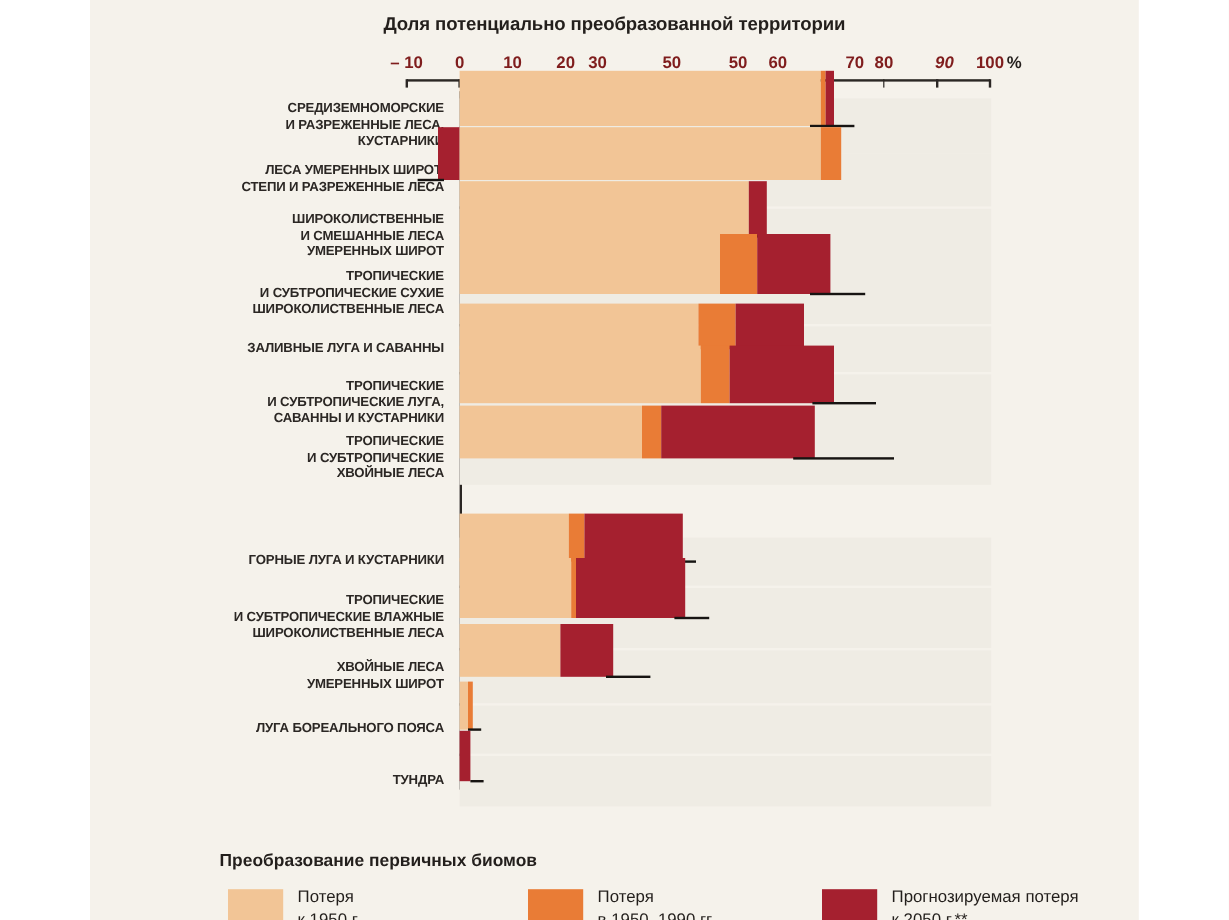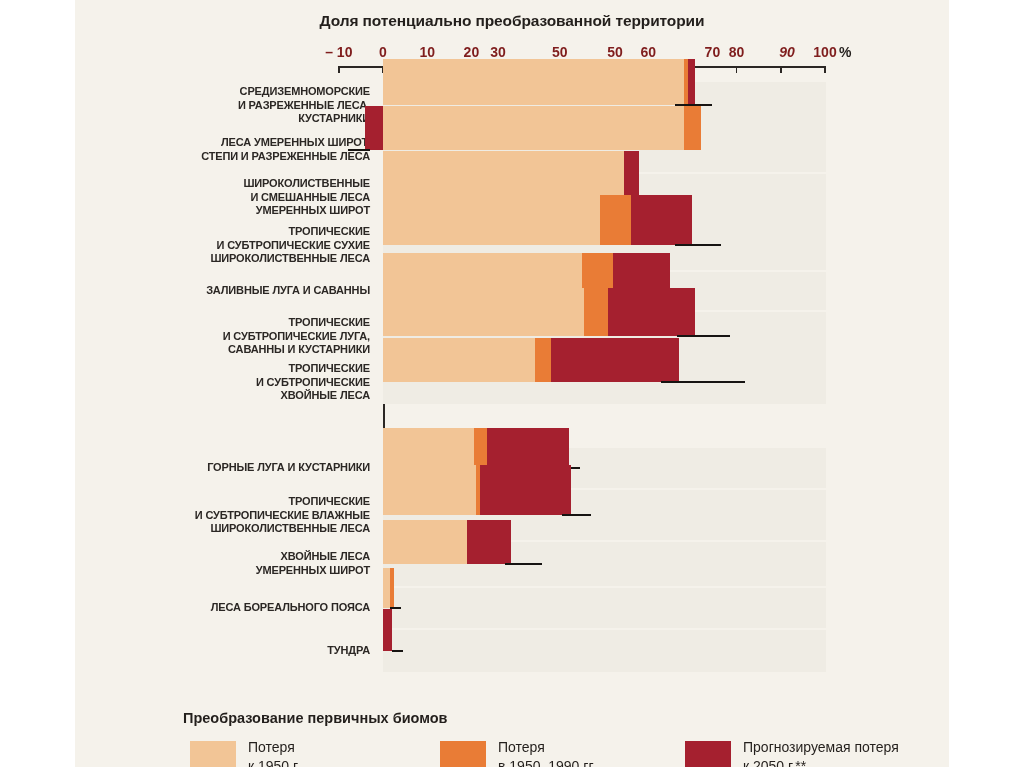--- a/index.html
+++ b/index.html
@@ -243,21 +243,21 @@
       </div>
       <div class="row" style="top: 466px; height: 44px;">
         <div class="row-band"></div>
         <div class="row-label">ХВОЙНЫЕ ЛЕСА<br>УМЕРЕННЫХ ШИРОТ</div>
         <div class="bar seg seg-a" style="left: 308px; width: 83.98px;"></div>
         <div class="bar seg seg-c" style="left: 391.98px; width: 44.2px;"></div>
         <div class="errbar" style="left: 429.55px; width: 37.57px;"></div>
       </div>
       <div class="row" style="top: 512px; height: 40px;">
         <div class="row-band"></div>
-        <div class="row-label">ЛЕСА БОРЕАЛЬНОГО ПОЯСА</div>
+        <div class="row-label">ЛУГА БОРЕАЛЬНОГО ПОЯСА</div>
         <div class="bar seg seg-a" style="left: 308px; width: 6.63px;"></div>
         <div class="bar seg seg-b" style="left: 314.63px; width: 4.42px;"></div>
         <div class="errbar" style="left: 314.63px; width: 11.05px;"></div>
       </div>
       <div class="row" style="top: 554px; height: 42px;">
         <div class="row-band"></div>
         <div class="row-label">ТУНДРА</div>
         <div class="bar seg seg-c" style="left: 308px; width: 8.84px;"></div>
         <div class="errbar" style="left: 316.84px; width: 11.05px;"></div>
       </div>

